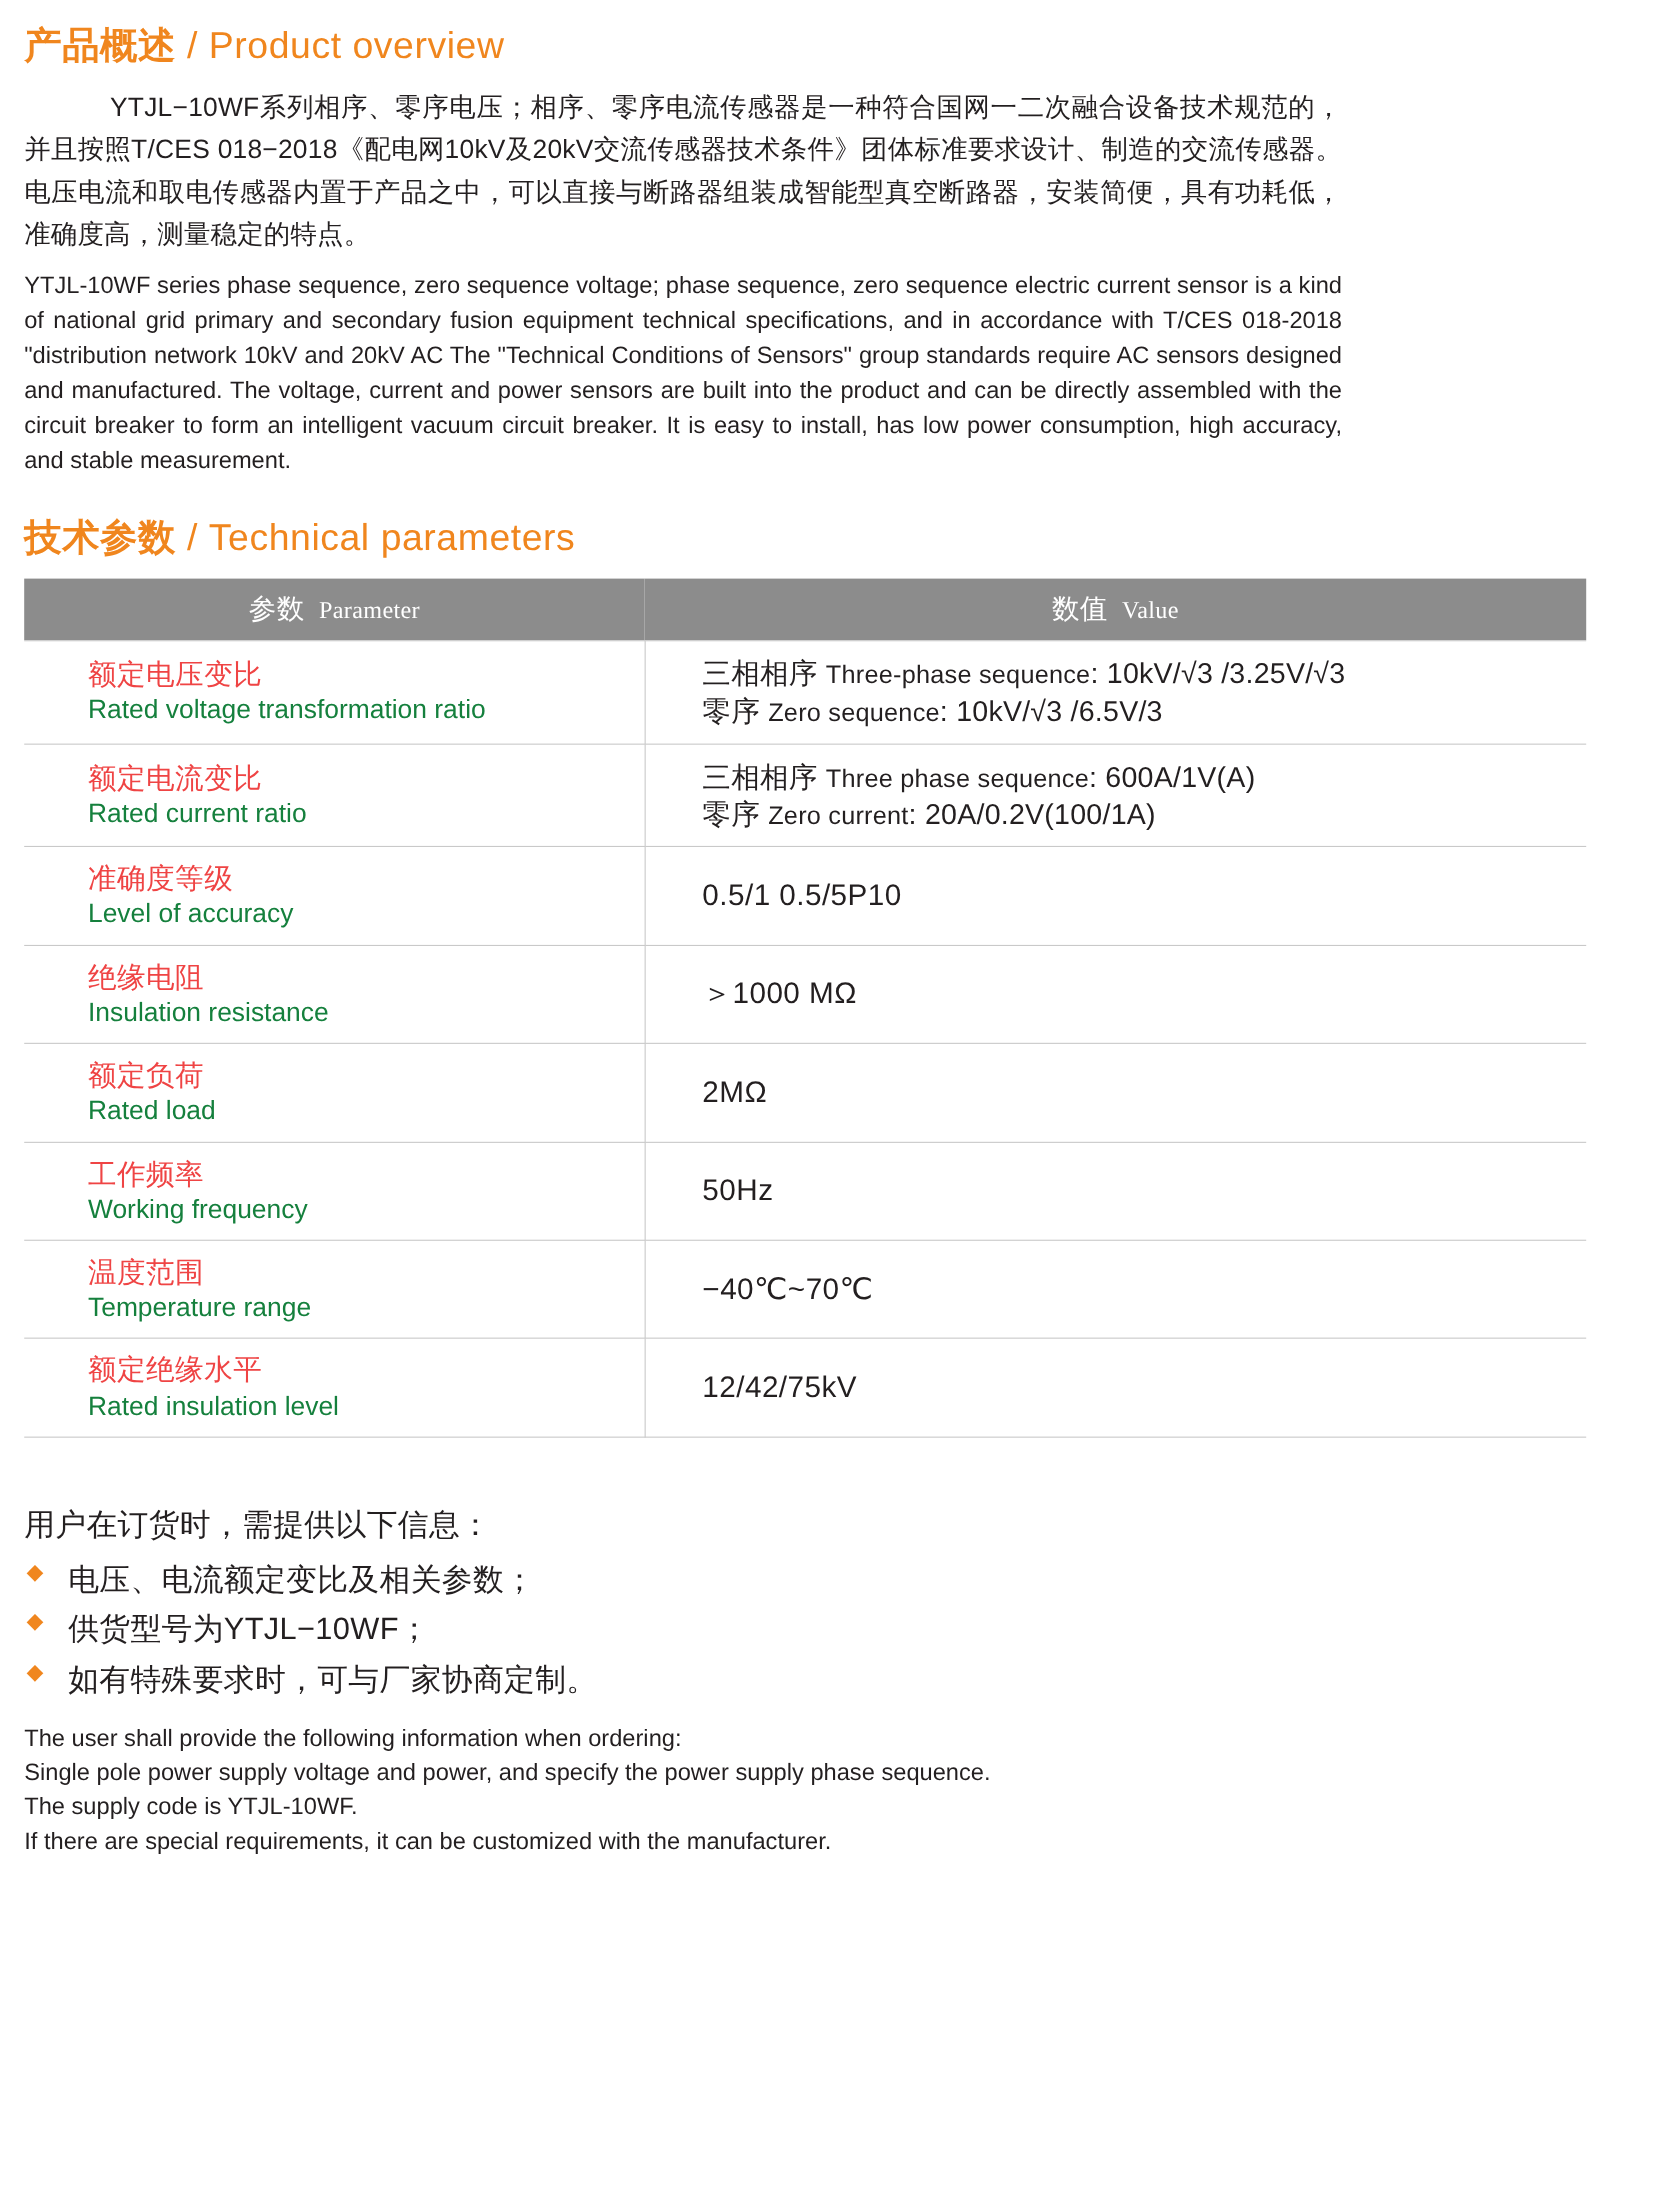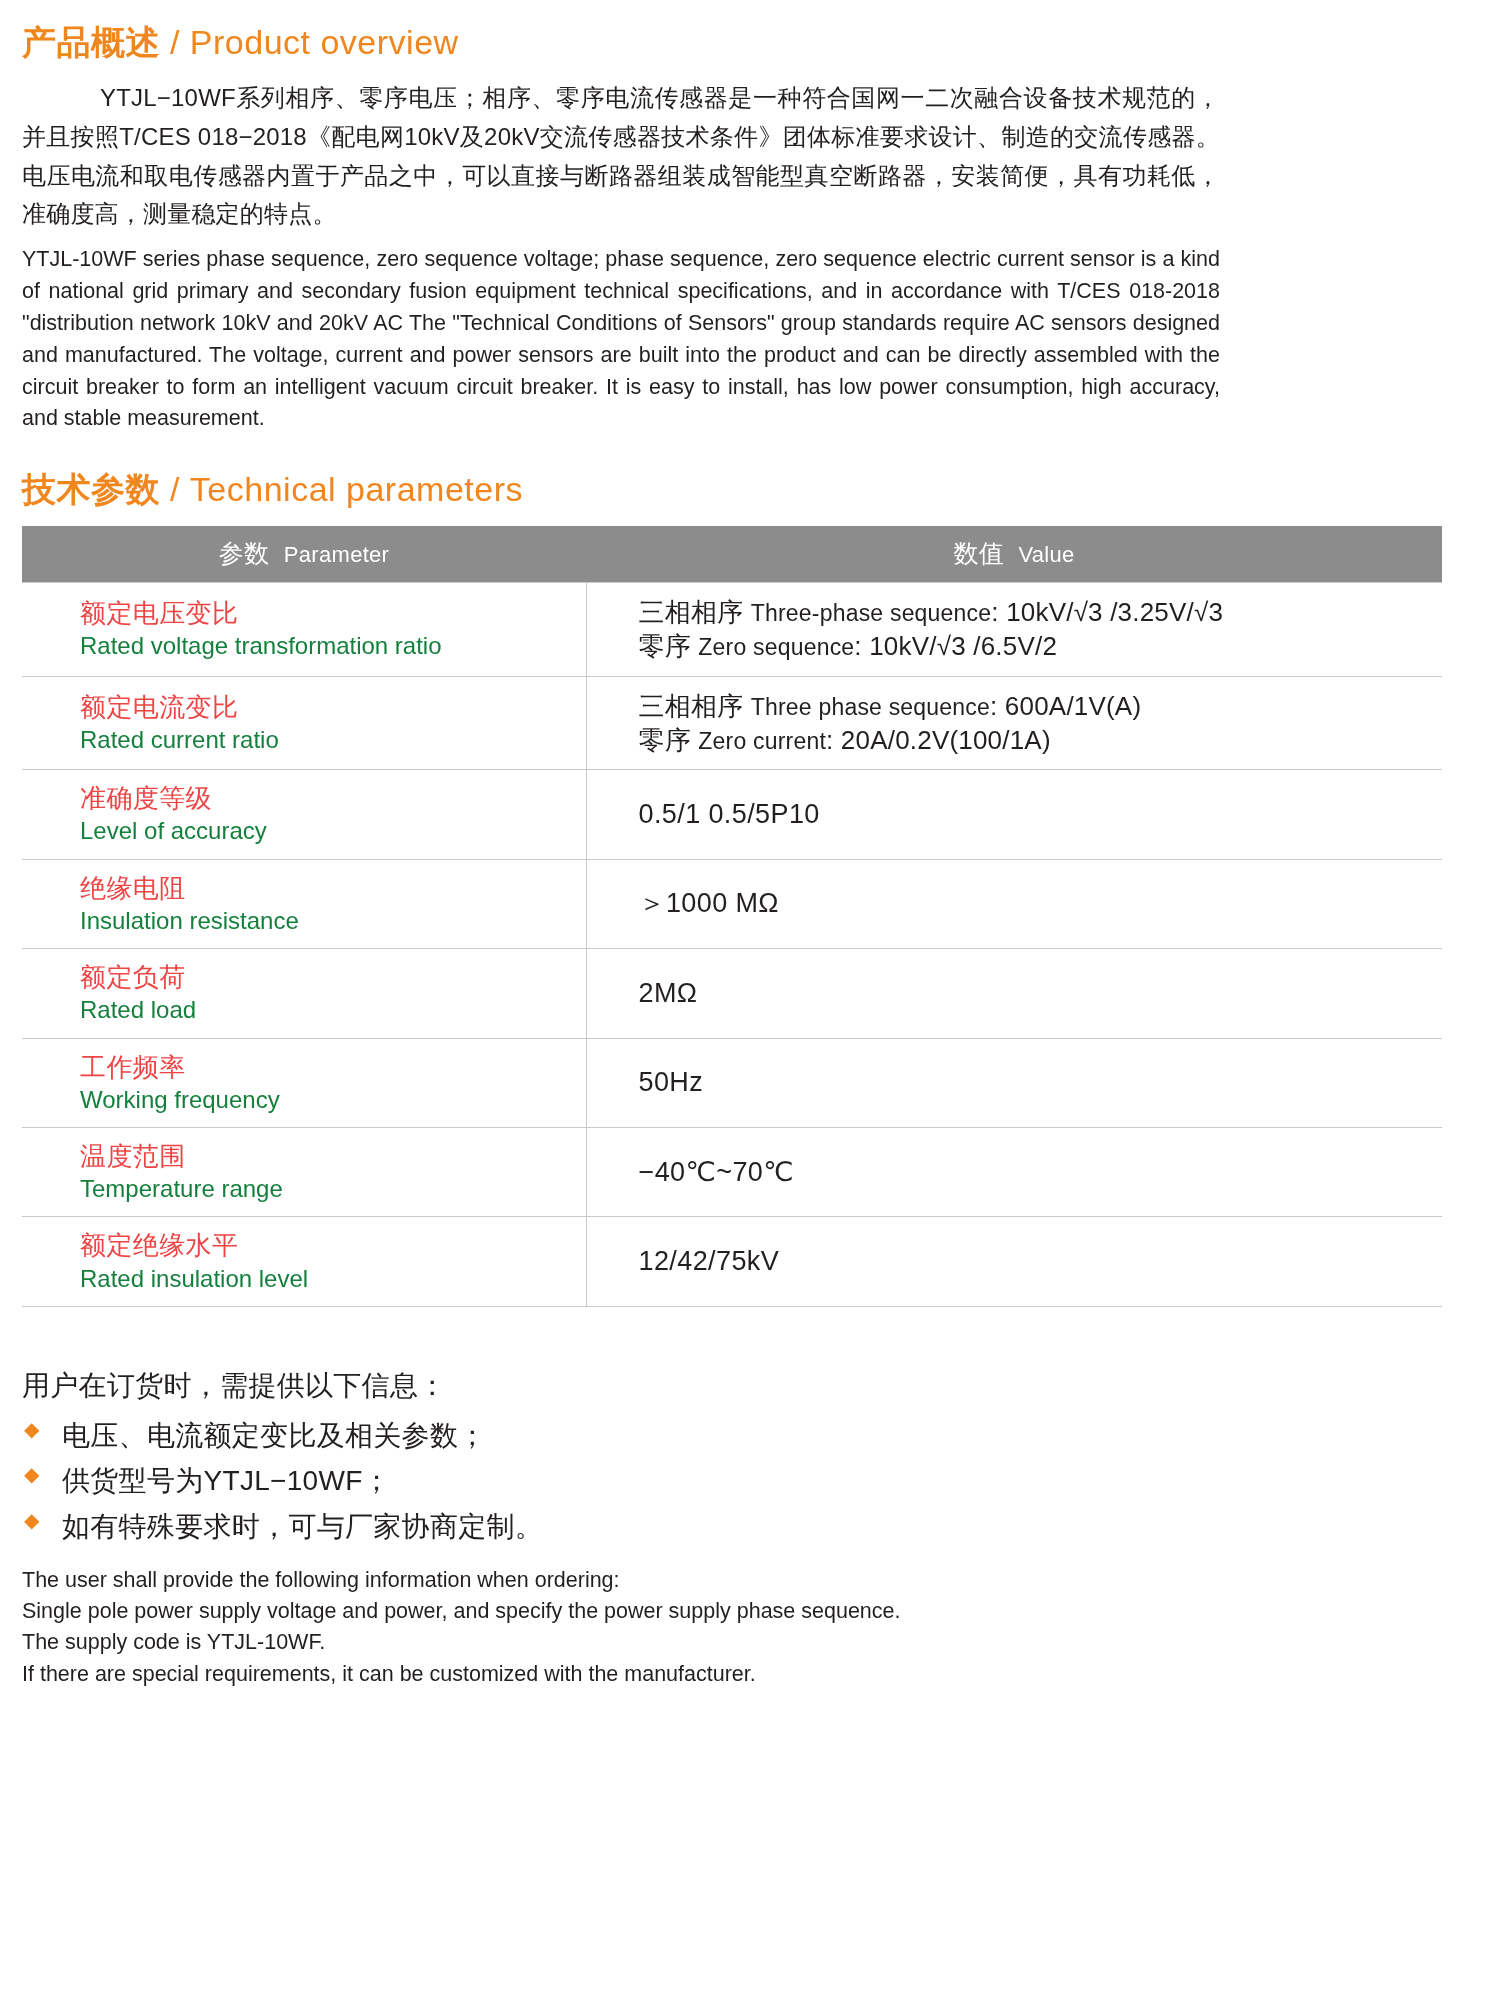--- a/index.html
+++ b/index.html
@@ -64,20 +64,21 @@
   table.spec thead th {
     background: #8c8c8c;
     color: #ffffff;
     font-weight: normal;
     height: 54px;
     font-size: 25px;
     letter-spacing: 0.3px;
     border: none;
     text-align: center;
     vertical-align: middle;
+    font-family: Liberation Serif, serif;
   }
   table.spec thead th .en-sm { font-size: 22px; }
   table.spec thead th.col-param { width: 562px; }
   table.spec tbody td {
     border-bottom: 1px solid #c9c9c9;
     vertical-align: middle;
     padding: 12px 0 12px 52px;
     font-size: 0;
   }
   table.spec tbody tr td.param {
@@ -182,21 +183,21 @@
     </thead>
     <tbody>
 
       <tr>
         <td class="param">
           <span class="p-cn">额定电压变比</span>
           <span class="p-en">Rated voltage transformation ratio</span>
         </td>
         <td class="value">
           <span class="v-line"><span class="lbl-cn">三相相序 </span><span class="lbl-en">Three-phase sequence</span><span>: 10kV/√3 /3.25V/√3</span></span>
-          <span class="v-line"><span class="lbl-cn">零序 </span><span class="lbl-en">Zero sequence</span><span>: 10kV/√3 /6.5V/2</span></span>
+          <span class="v-line"><span class="lbl-cn">零序 </span><span class="lbl-en">Zero sequence</span><span>: 10kV/√3 /6.5V/3</span></span>
         </td>
       </tr>
 
       <tr>
         <td class="param">
           <span class="p-cn">额定电流变比</span>
           <span class="p-en">Rated current ratio</span>
         </td>
         <td class="value">
           <span class="v-line"><span class="lbl-cn">三相相序 </span><span class="lbl-en">Three phase sequence</span><span>: 600A/1V(A)</span></span>

